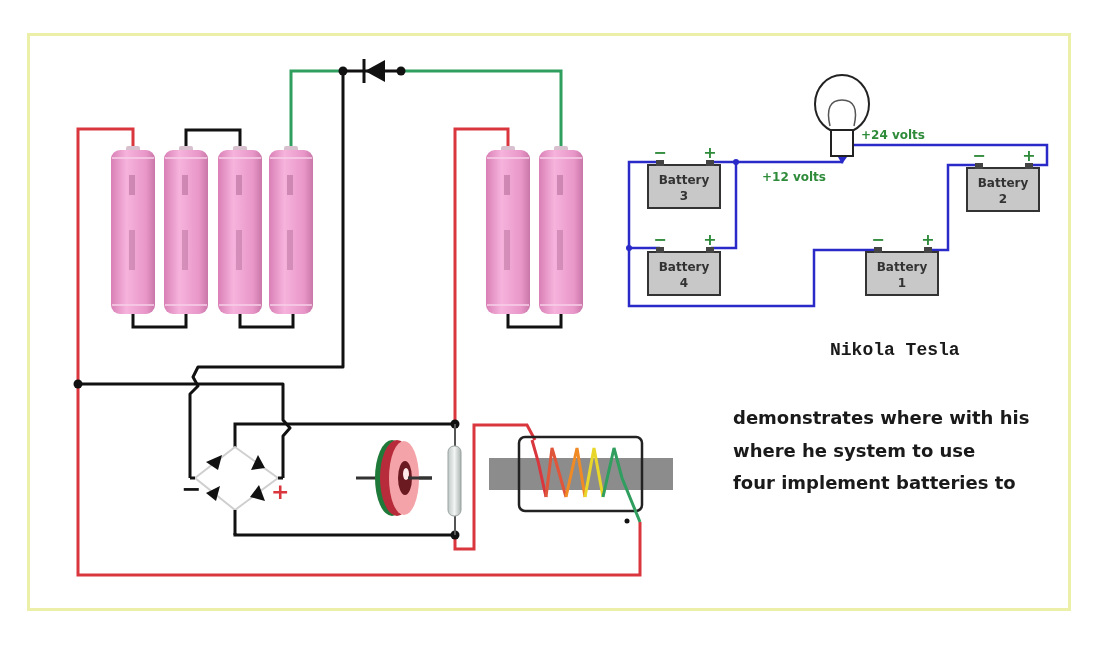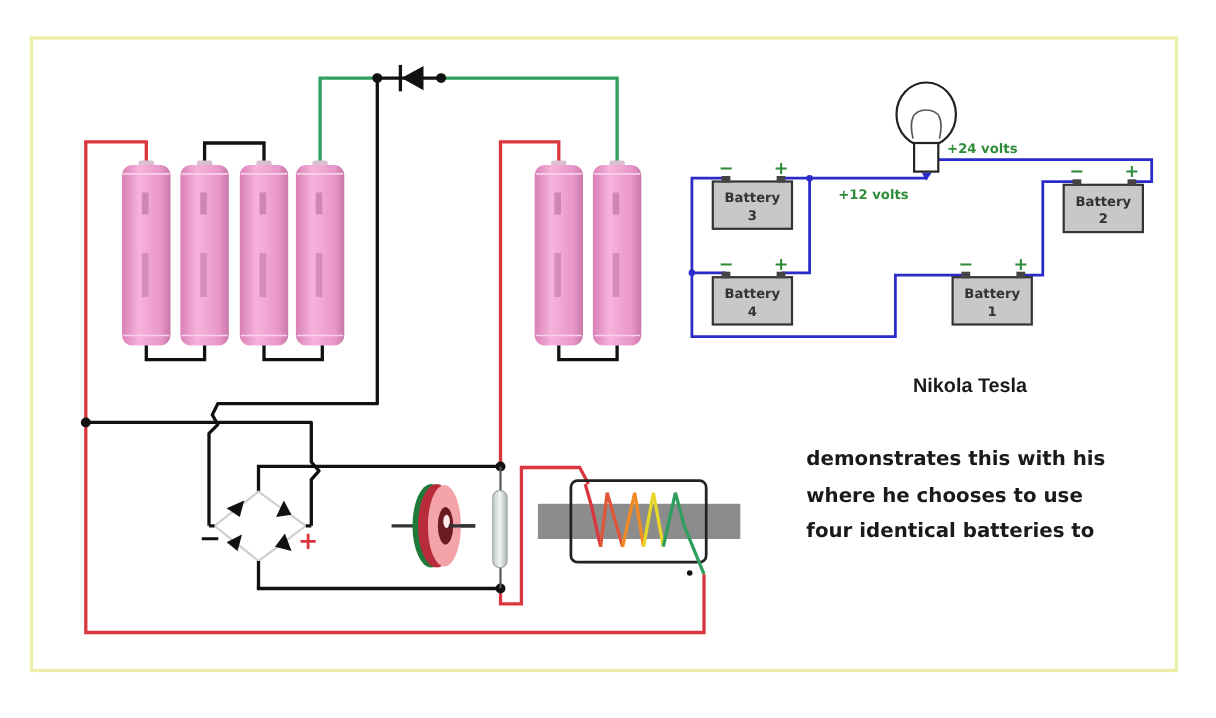--- a/index.html
+++ b/index.html
@@ -2,21 +2,21 @@
 <html><head>
 <meta charset="utf-8">
 <style>
   html, body { margin: 0; padding: 0; background: #ffffff; }
   body { width: 1105px; height: 653px; position: relative; overflow: hidden; font-family: "DejaVu Sans", sans-serif; }
   #frame { position: absolute; left: 27px; top: 33px; width: 1044px; height: 578px; border: 3px solid #ecefa8; box-sizing: border-box; background: #fff; }
   svg#diagram { position: absolute; left: 0; top: 0; }
   .bat-label { font-family: "DejaVu Sans", sans-serif; font-size: 12px; fill: #333; font-weight: bold; }
   .volt-label { font-family: "DejaVu Sans", sans-serif; font-size: 12px; fill: #2e8b3a; font-weight: bold; }
   .term-sign { font-family: "DejaVu Sans", sans-serif; font-size: 16px; fill: #2e8b3a; font-weight: bold; }
-  #caption-title { position: absolute; left: 830px; top: 340px; font-family: Liberation Sans, sans-serif; font-weight: bold; font-size: 18px; color: #1a1a1a; }
+  #caption-title { position: absolute; left: 830px; top: 340px; font-family: Liberation Mono, monospace; font-weight: bold; font-size: 18px; color: #1a1a1a; }
   #caption-body { position: absolute; left: 733px; top: 402px; width: 340px; font-family: "DejaVu Sans", sans-serif; font-weight: bold; font-size: 18px; line-height: 32.5px; color: #1a1a1a; }
   #caption-body div { white-space: nowrap; }
 </style>
 </head>
 <body>
 
 <div id="frame"></div>
 
 <svg id="diagram" width="1105" height="653" viewBox="0 0 1105 653">
   <defs>
@@ -222,16 +222,16 @@
           <text x="1003" y="203" text-anchor="middle" class="bat-label">2</text>
           <text x="979" y="161" text-anchor="middle" class="term-sign">−</text>
           <text x="1029" y="161" text-anchor="middle" class="term-sign">+</text>
         </g>
       </g>
   </g>
 </svg>
 
 <div id="caption-title">Nikola Tesla</div>
 <div id="caption-body">
-  <div>demonstrates this with his</div>
-  <div>where he chooses to use</div>
-  <div>four identical batteries to</div>
+  <div>demonstrates where with his</div>
+  <div>where he system to use</div>
+  <div>four implement batteries to</div>
 </div>
 
 </body></html>

